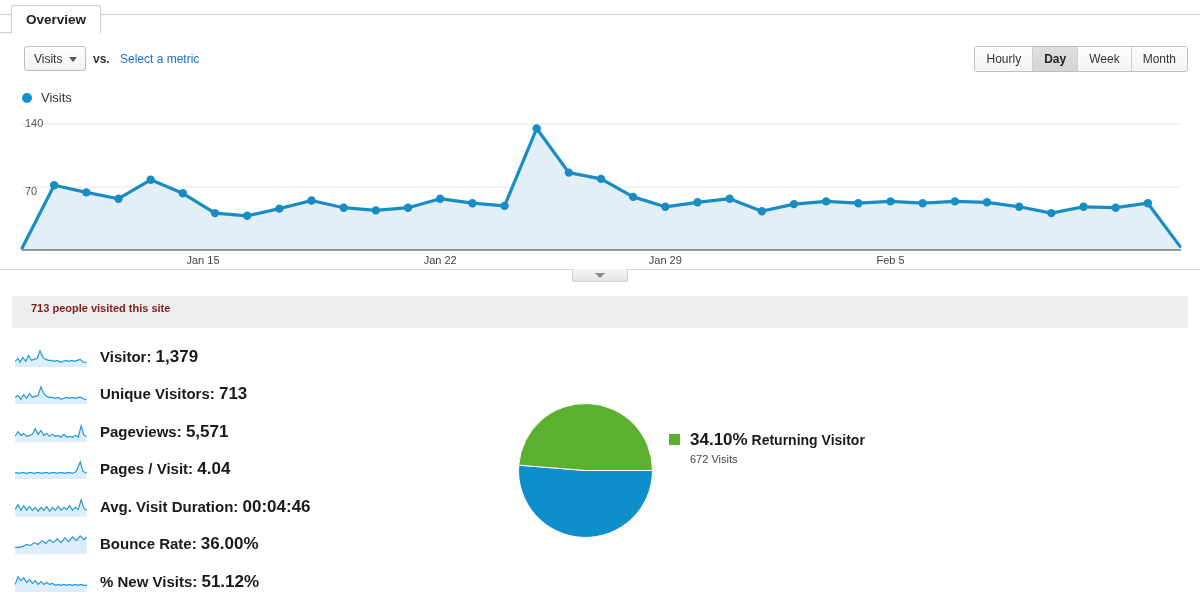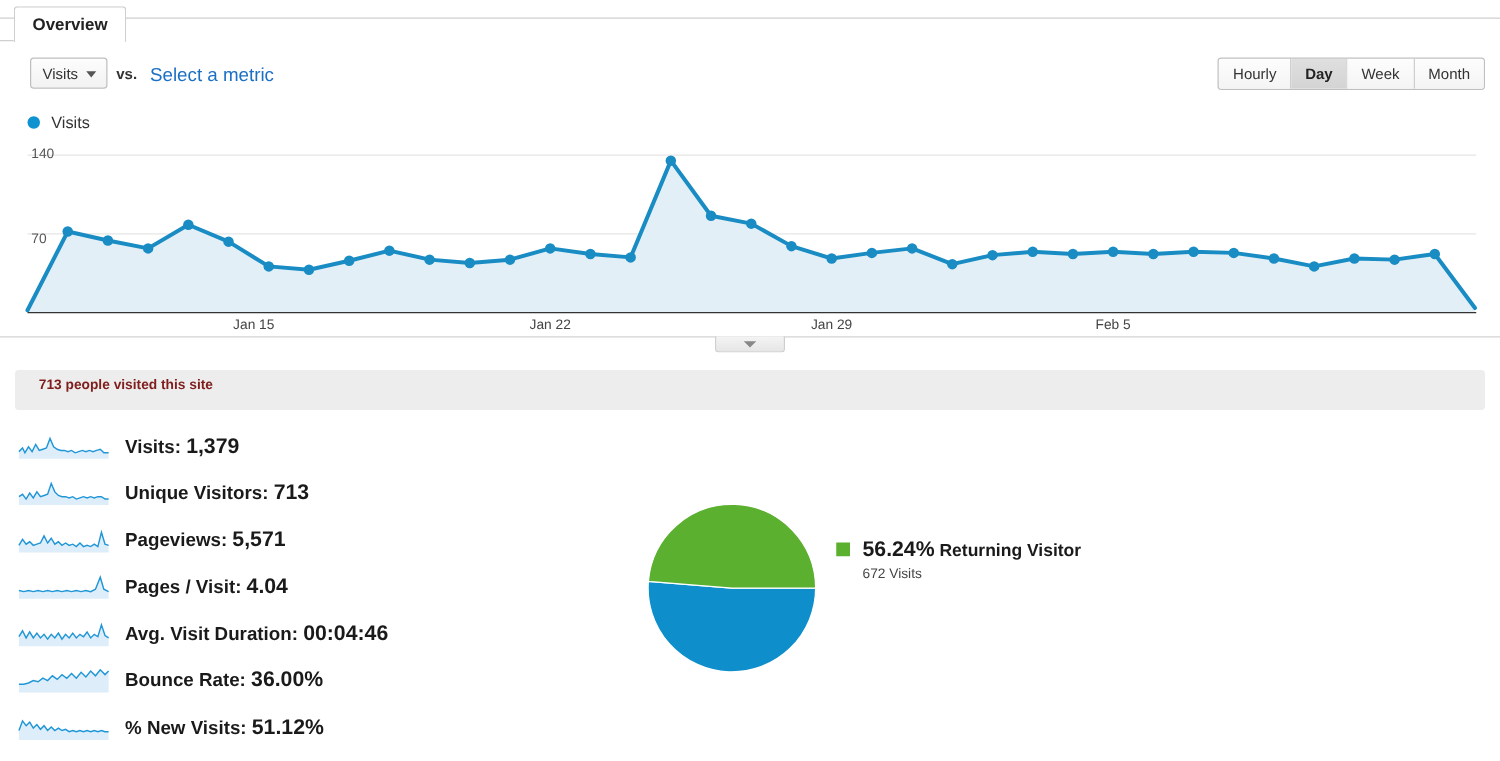--- a/index.html
+++ b/index.html
@@ -61,21 +61,21 @@
     border-left: 4.5px solid transparent;
     border-right: 4.5px solid transparent;
     border-top: 5px solid #555;
   }
   .vs-label {
     position: absolute; left: 93px; top: 19px;
     font-size: 12px; font-weight: bold; color: #333;
   }
   .select-metric-link {
     position: absolute; left: 120px; top: 19px;
-    font-size: 15px; color: #1b6fc4; text-decoration: none; cursor: pointer;
+    font-size: 12px; color: #1b6fc4; text-decoration: none; cursor: pointer;
   }
 
   .segctl {
     position: absolute; right: 12px; top: 13px;
     height: 26px;
     display: flex;
     border: 1px solid #bfbfbf;
     border-radius: 3px;
     overflow: hidden;
     background: #fff;
@@ -303,21 +303,21 @@
 <div class="summary-band">
   <span class="title">713 people visited this site</span>
 </div>
 
 <div class="metric-list" id="metric-list">
     <div class="metric-row">
       <svg class="spark" viewBox="0 -1 76 23">
         <polygon points="0,21 0,15 3,12 5,16 8,11 11,15 14,9 17,14 20,13 23,12 26,4 29,11 32,13 35,14 38,14 41,15 44,14 47,16 50,15 53,14 56,15 59,14 62,15 65,14 68,13 71,16 75,16 75,21" fill="#ddeefa"></polygon>
         <polyline points="0,15 3,12 5,16 8,11 11,15 14,9 17,14 20,13 23,12 26,4 29,11 32,13 35,14 38,14 41,15 44,14 47,16 50,15 53,14 56,15 59,14 62,15 65,14 68,13 71,16 75,16" fill="none" stroke="#2196d6" stroke-width="1.2"></polyline>
       </svg>
-      <div class="metric-text"><span>Visits: </span><span class="mval">1,379</span></div>
+      <div class="metric-text"><span>Visitor: </span><span class="mval">1,379</span></div>
     </div>
     <div class="metric-row">
       <svg class="spark" viewBox="0 -1 76 23">
         <polygon points="0,21 0,14 3,12 6,16 9,11 12,15 15,10 18,14 21,13 24,12 27,3 30,10 33,13 36,14 39,14 42,15 45,14 48,16 51,15 54,14 57,15 60,14 63,15 66,14 69,14 72,16 75,16 75,21" fill="#ddeefa"></polygon>
         <polyline points="0,14 3,12 6,16 9,11 12,15 15,10 18,14 21,13 24,12 27,3 30,10 33,13 36,14 39,14 42,15 45,14 48,16 51,15 54,14 57,15 60,14 63,15 66,14 69,14 72,16 75,16" fill="none" stroke="#2196d6" stroke-width="1.2"></polyline>
       </svg>
       <div class="metric-text"><span>Unique Visitors: </span><span class="mval">713</span></div>
     </div>
     <div class="metric-row">
       <svg class="spark" viewBox="0 -1 76 23">
@@ -360,18 +360,18 @@
   <svg id="pie-svg" width="135" height="135">
       <path d="M 67.5 67.5 L 134.50 67.50 A 67 67 0 1 1 0.71 62.16 Z" fill="#0e8ecb" stroke="#ffffff" stroke-width="1"></path>
       <path d="M 67.5 67.5 L 0.71 62.16 A 67 67 0 0 1 134.50 67.50 Z" fill="#5bb030" stroke="#ffffff" stroke-width="1"></path>
     </svg>
 </div>
 
 <div class="pie-legend">
   <div class="pl-item">
     <span class="pl-swatch" id="sw1" style="background: rgb(91, 176, 48);"></span>
     <div class="pl-main">
-      <span class="pct">56.24%</span>
+      <span class="pct">34.10%</span>
       <span>Returning Visitor</span>
     </div>
     <div class="pl-sub">672 Visits</div>
   </div>
 </div>
 
 </body></html>

